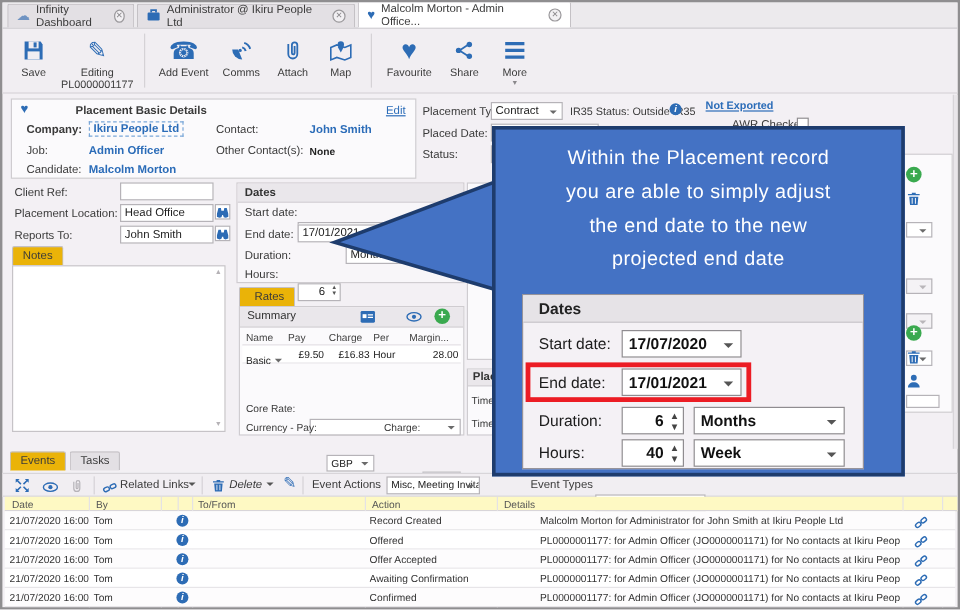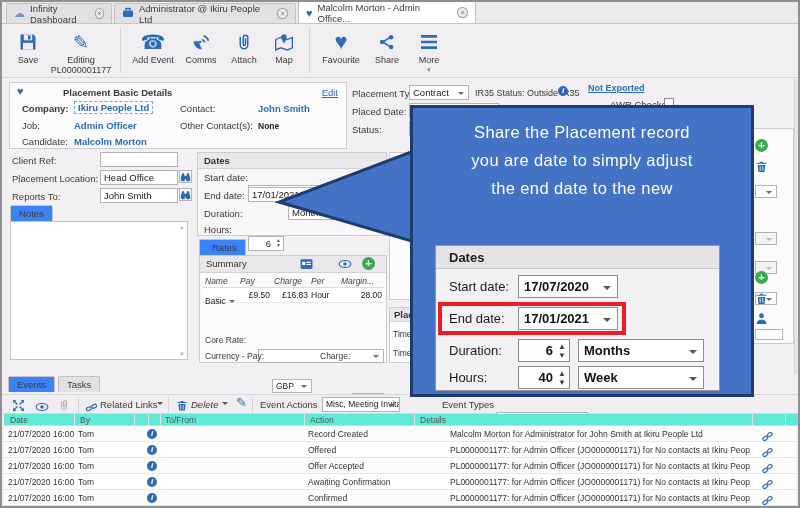--- a/index.html
+++ b/index.html
@@ -42,25 +42,25 @@
   .plusc{display:inline-block;width:13px;height:13px;border-radius:50%;background:#3aa94f;
          color:#fff;font-size:11px;font-weight:bold;line-height:12px;text-align:center;}
   .plusc::before{content:"+";}
   .spinbox{position:relative;padding-right:12px;text-align:right;}
   .spinbox .sp{position:absolute;right:2px;top:1px;display:flex;flex-direction:column;line-height:5px;
                font-size:5px;color:#555;}
   .binoc{width:13px;height:13px;background:#fff;display:flex;align-items:center;justify-content:center;
          border:1px solid #b6b3b8;}
   .ftab{background:#e3e0e4;border:1px solid #c4c1c5;border-bottom:none;font-size:9.5px;
         padding:2px 8px;border-radius:2px 2px 0 0;display:inline-block;}
-  .ftab.active{background:#3b82f6;}
+  .ftab.active{background:#eab308;}
   .chk{display:inline-block;width:10px;height:10px;background:#fff;border:1px solid #8f8c90;}
   .link{color:#2b6cb8;text-decoration:underline;font-size:9.5px;white-space:nowrap;}
   
-  .rt-h{font-size:8.5px;color:#444;font-style:italic;}
+  .rt-h{font-size:8.5px;color:#444;}
   .rt-c{font-size:8.5px;color:#222;}
   
   .ev-cell{position:absolute;font-size:8.5px;color:#333;white-space:nowrap;overflow:hidden;}
   .ev-row{position:absolute;left:2px;right:2px;height:16px;border-bottom:1px solid #e7e5e8;background:#fdfcfd;}
   .vline{position:absolute;width:1px;background:#e4e2e5;}
   
   .co-box{position:absolute;left:408px;top:103px;width:344px;height:292px;background:#4472c4;
           border:3px solid #1e3c6d;z-index:50;}
   .co-text{position:absolute;left:0;right:0;top:10px;text-align:center;color:#fff;
            font-size:16.5px;line-height:28px;letter-spacing:.4px;font-weight:400;}
@@ -432,21 +432,21 @@
     <span class="abs lbl" style="left:258px;top:4px;">Event Actions</span>
     <div class="abs box dd" style="left:320px;top:2px;width:78px;height:15px;font-size:8.5px;">
       <span>Misc, Meeting Invitatio...</span>
     </div>
     <span class="abs lbl" style="left:440px;top:4px;">Event Types</span>
     <div class="abs box dd" style="left:494px;top:2px;width:92px;height:15px;font-size:8.5px;">
       <span>Phone, Email, SMS, Po...</span>
     </div>
   </div>
 
-  <div class="abs" style="left:2px;top:412px;width:794px;height:12px;background:#5eead4;border-bottom:1px solid #d8d5d9;">
+  <div class="abs" style="left:2px;top:412px;width:794px;height:12px;background:#fef9c3;border-bottom:1px solid #d8d5d9;">
     <span class="abs ev-cell" style="left:6px;top:1px;color:#555;">Date</span>
     <span class="abs ev-cell" style="left:76px;top:1px;color:#555;">By</span>
     <span class="abs ev-cell" style="left:161px;top:1px;color:#555;">To/From</span>
     <span class="abs ev-cell" style="left:306px;top:1px;color:#555;">Action</span>
     <span class="abs ev-cell" style="left:416px;top:1px;color:#555;">Details</span>
   </div>
 
   <div class="vline" style="left:72px;top:412px;height:94px;"></div>
   <div class="vline" style="left:132px;top:412px;height:94px;"></div>
   <div class="vline" style="left:146px;top:412px;height:94px;"></div>
@@ -531,23 +531,24 @@
         </svg>
     </span>
   </div>
 
   <svg class="abs" style="left:270px;top:138px;z-index:49;" width="150" height="110" viewBox="0 0 150 110">
     <polygon points="150,8 7,62 150,104" fill="#4472c4"></polygon>
     <path d="M150,8 L7,62 L150,104" fill="none" stroke="#1e3c6d" stroke-width="3"></path>
   </svg>
   <div class="co-box">
     <div class="co-text">
-      <div>Share the Placement record</div>
-      <div>you are date to simply adjust</div>
+      <div>Within the Placement record</div>
+      <div>you are able to simply adjust</div>
       <div>the end date to the new</div>
+      <div>projected end date</div>
     </div>
     <div class="co-panel">
       <div class="co-phead">Dates</div>
       <span class="co-lbl" style="left:13px;top:33px;">Start date:</span>
       <div class="co-box2 co-dd" style="left:82px;top:29px;width:100px;height:23px;">
         <span>17/07/2020</span>
       </div>
       <div class="redbox" style="left:2px;top:56px;width:188px;height:33px;"></div>
       <span class="co-lbl" style="left:13px;top:65px;">End date:</span>
       <div class="co-box2 co-dd" style="left:82px;top:61px;width:100px;height:23px;">

